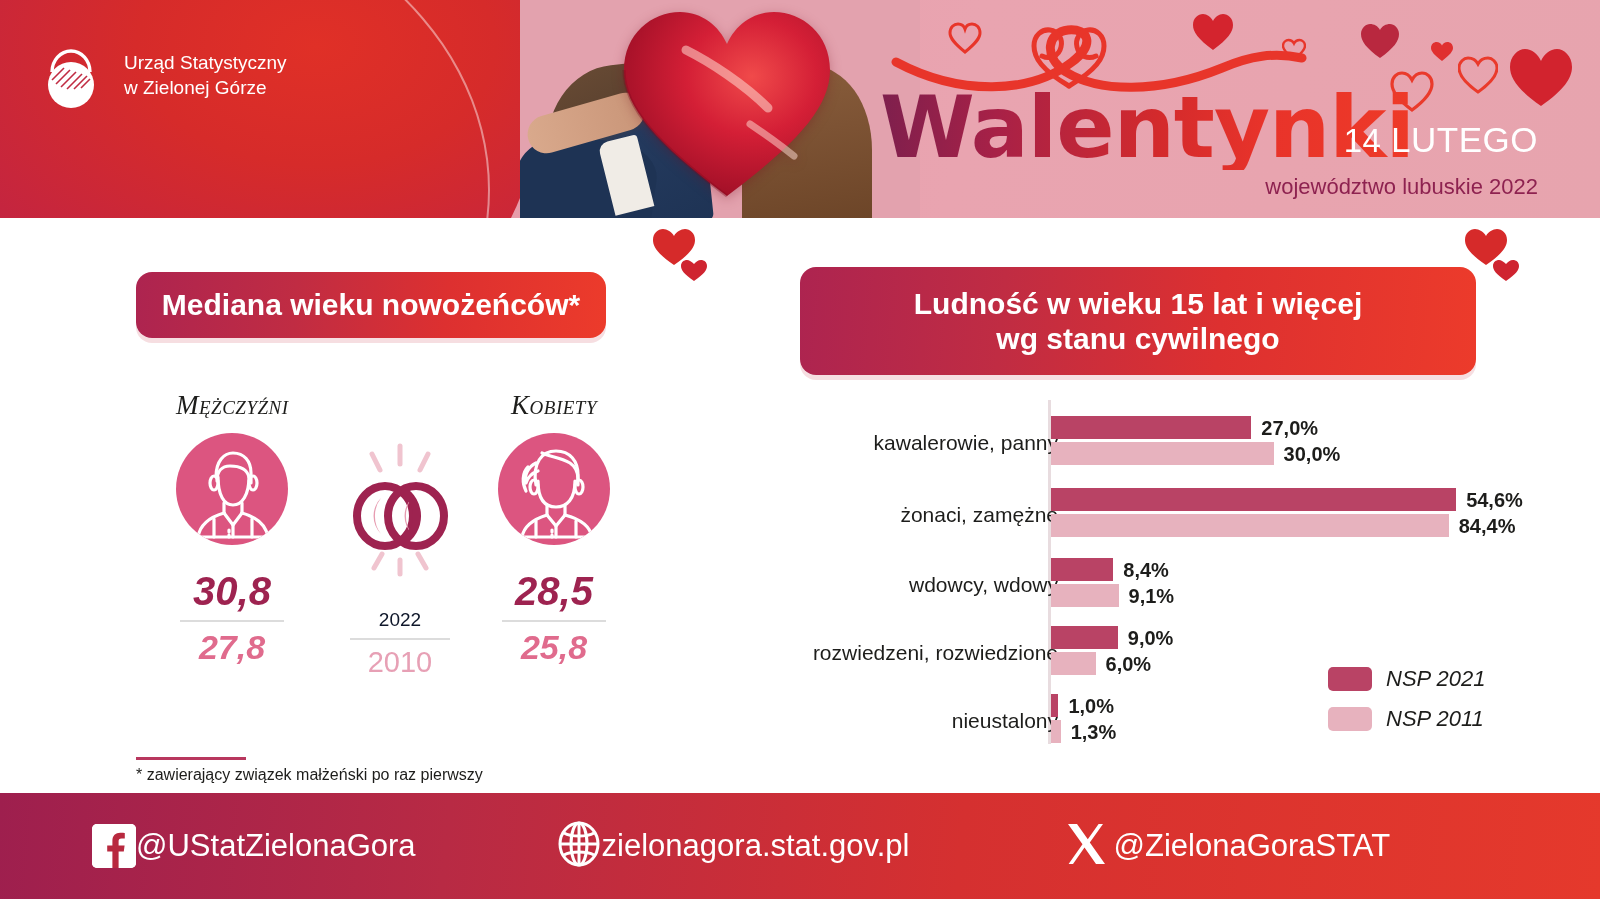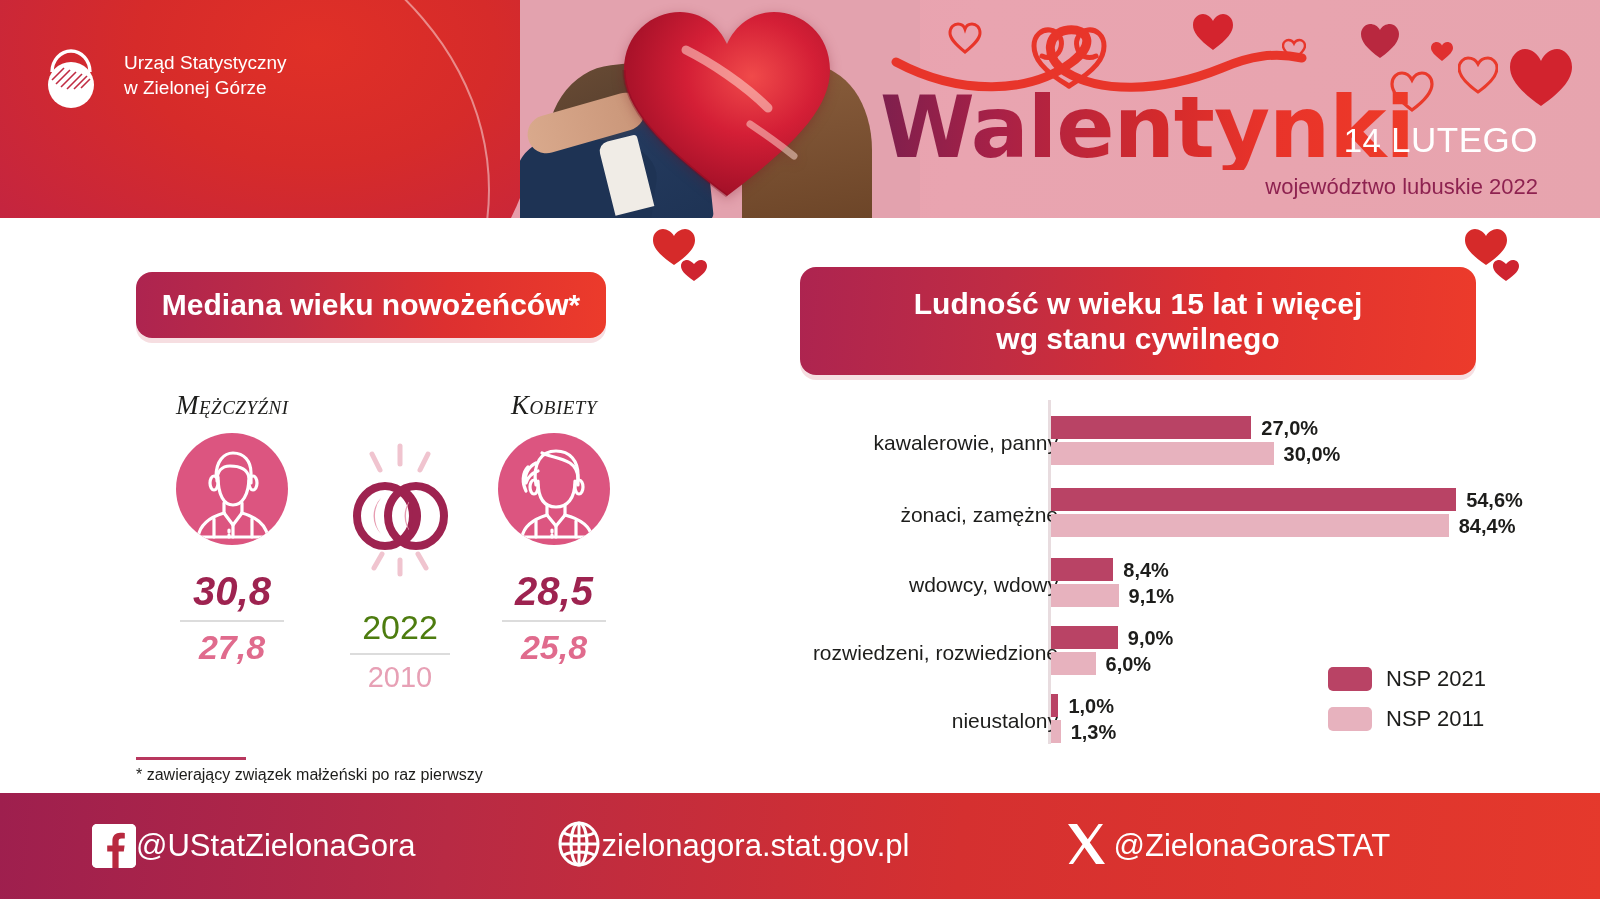--- a/index.html
+++ b/index.html
@@ -121,21 +121,21 @@
     font-size:27px; color:#1d1d1b; letter-spacing:.5px; font-variant:small-caps;
     margin-bottom:12px; font-family:"Liberation Serif", serif; font-weight:normal;
   }
   .avatar {
     width:112px; height:112px; border-radius:50%; background:#dc5580;
     margin:0 auto; position:relative; overflow:hidden;
   }
   .num-new { font-size:40px; font-weight:bold; color:#9e2350; line-height:1; }
   .num-rule { width:104px; height:2px; background:#dcdcdc; margin:9px auto 8px; }
   .num-old { font-size:34px; font-weight:bold; color:#e06b8d; line-height:1; }
-  .mid-year-new { font-size:34px; color:#4d7c0f; line-height:1;text-align:center; }
+  .mid-year-new { font-size:19px; color:#0f172a; line-height:1;text-align:center; }
   .mid-year-old { font-size:29px; color:#e7a0b5; line-height:1; }
   .rings { position:absolute; left:340px; top:222px; width:120px; height:150px; }
 
   .footnote-rule { position:absolute; left:136px; top:539px; width:110px; height:3px; background:#b8375e; }
   .footnote { position:absolute; left:136px; top:548px; font-size:16px; color:#1d1d1b; }
 
   
   .chart { position:absolute; left:780px; top:180px; width:790px; height:360px; }
   .axis { position:absolute; left:268px; top:2px; width:3px; height:344px; background:#e8dcdf; }
   .cat-label {
@@ -144,21 +144,21 @@
   }
   .bar { position:absolute; left:271px; height:23px; border-radius:0; }
   .bar.s2021 { background:#b94365; }
   .bar.s2011 { background:#e7b2be; }
   .bar-val {
     position:absolute; font-size:20px; font-weight:bold; color:#1d1d1b; white-space:nowrap;
   }
   .legend { position:absolute; left:548px; top:268px; }
   .legend-row { display:flex; align-items:center; gap:14px; margin-bottom:14px; }
   .legend-swatch { width:44px; height:24px; border-radius:5px; }
-  .legend-txt { font-size:22px; color:#1d1d1b; }
+  .legend-txt { font-size:22px; color:#1d1d1b;font-style:italic; }
 
   
   .footer {
     position:absolute; left:0; top:793px; width:1600px; height:106px;
     background:linear-gradient(95deg,#9e1f4e 0%,#b82a44 28%,#d53030 60%,#e5392c 100%);
     display:flex; align-items:center;
   }
   .f-item { display:flex; align-items:center; color:#fff; }
   .f-txt { font-size:31px; color:#fff; }
   .fb-icon {

